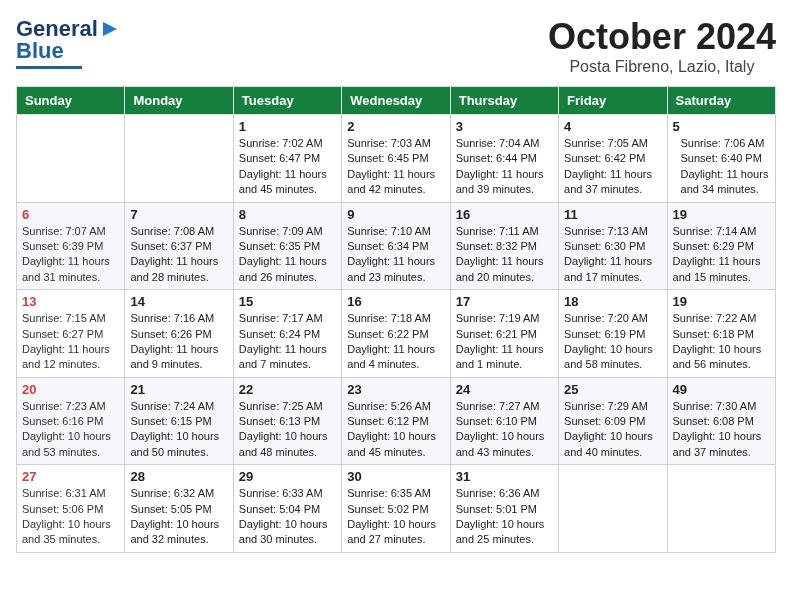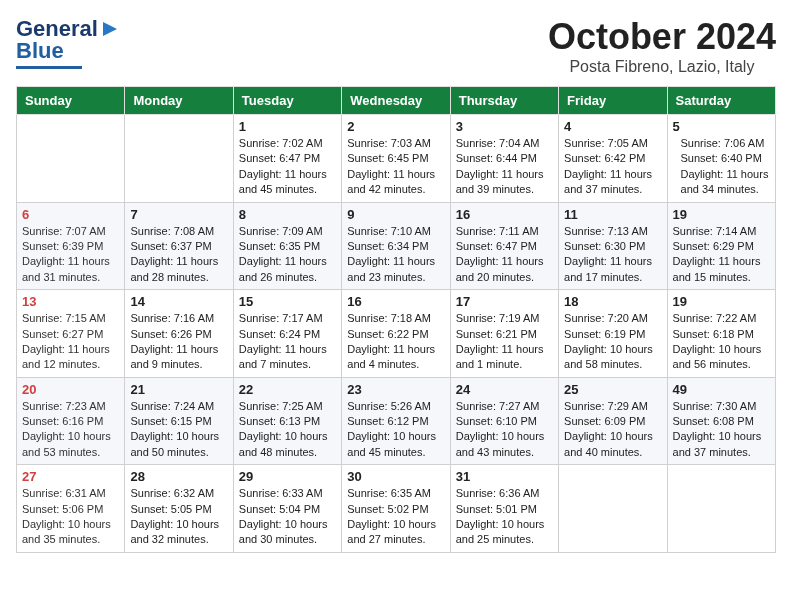--- a/index.html
+++ b/index.html
@@ -161,21 +161,21 @@
         </td>
         <td>
           <span class="day-num">9</span>
           <div class="day-info" style="white-space: pre-line;">Sunrise: 7:10 AM
 Sunset: 6:34 PM
 Daylight: 11 hours and 23 minutes.</div>
         </td>
         <td>
           <span class="day-num">16</span>
           <div class="day-info" style="white-space: pre-line;">Sunrise: 7:11 AM
-Sunset: 6:47 PM
+Sunset: 8:32 PM
 Daylight: 11 hours and 20 minutes.</div>
         </td>
         <td>
           <span class="day-num">11</span>
           <div class="day-info" style="white-space: pre-line;">Sunrise: 7:13 AM
 Sunset: 6:30 PM
 Daylight: 11 hours and 17 minutes.</div>
         </td>
         <td>
           <span class="day-num">19</span>

